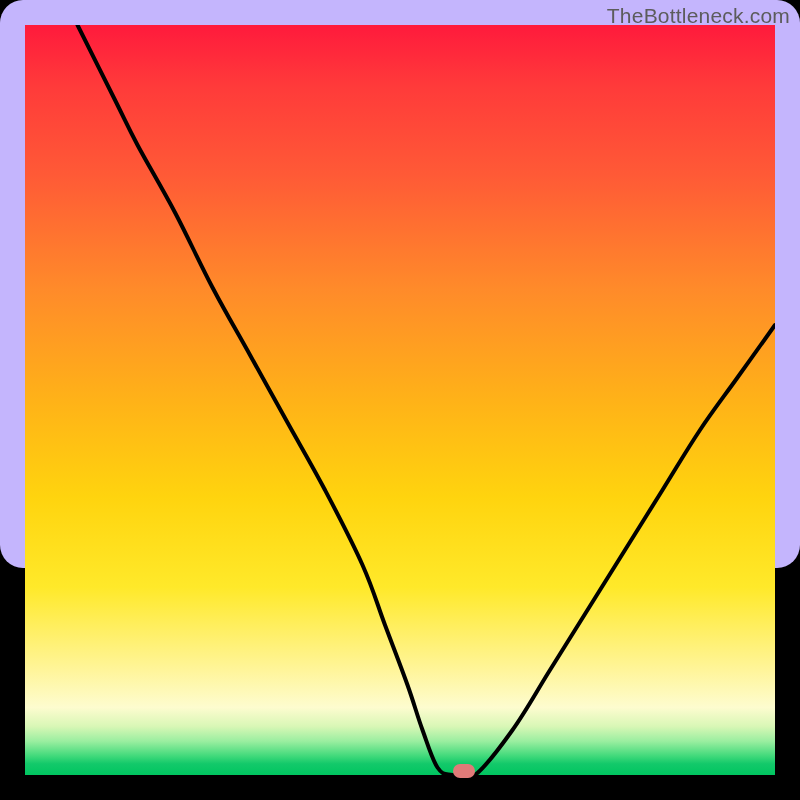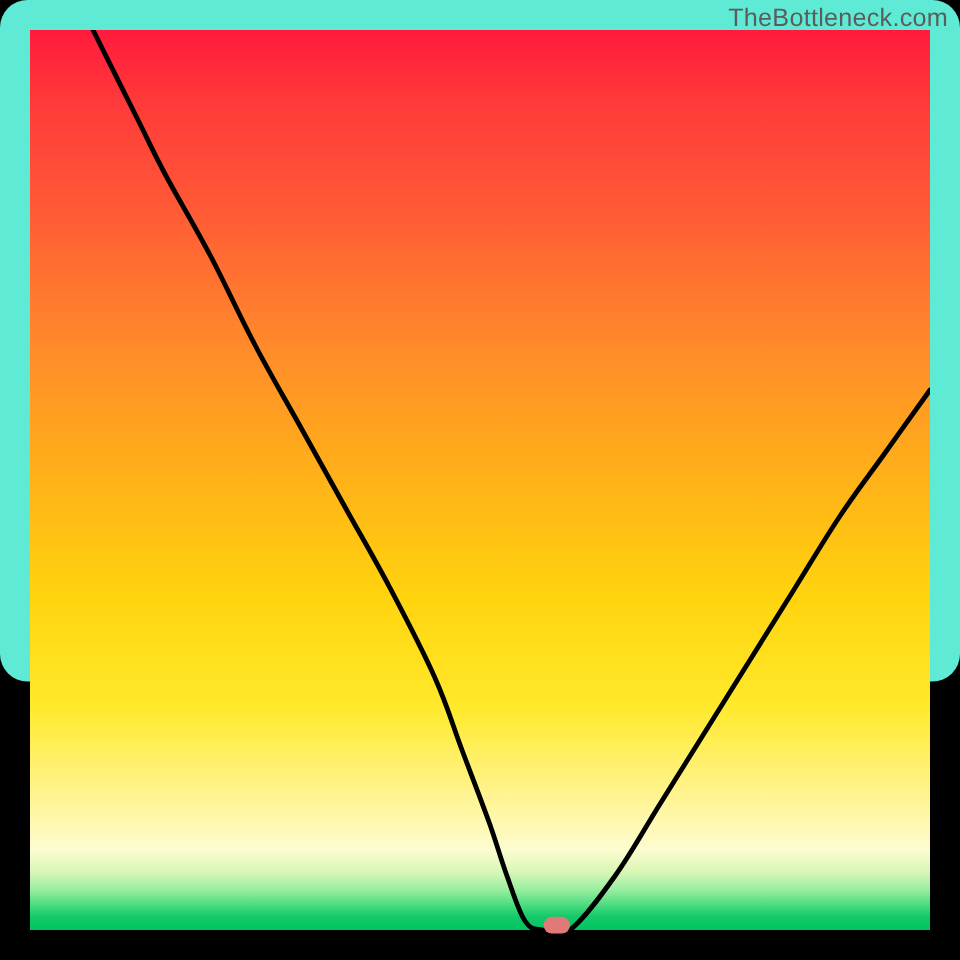--- a/index.html
+++ b/index.html
@@ -8,21 +8,21 @@
     width: 800px;
     height: 800px;
     background: #000;
     overflow: hidden;
     font-family: Arial, Helvetica, sans-serif;
   }
   #stage {
     position: relative;
     width: 800px;
     height: 568px;
-    background: #5eead4;
+    background: #c4b5fd;
     border-radius: 23px;
   }
   #gradient {
     position: absolute;
     left: 25px;
     top: 25px;
     width: 750px;
     height: 750px;
     
     background: linear-gradient(

